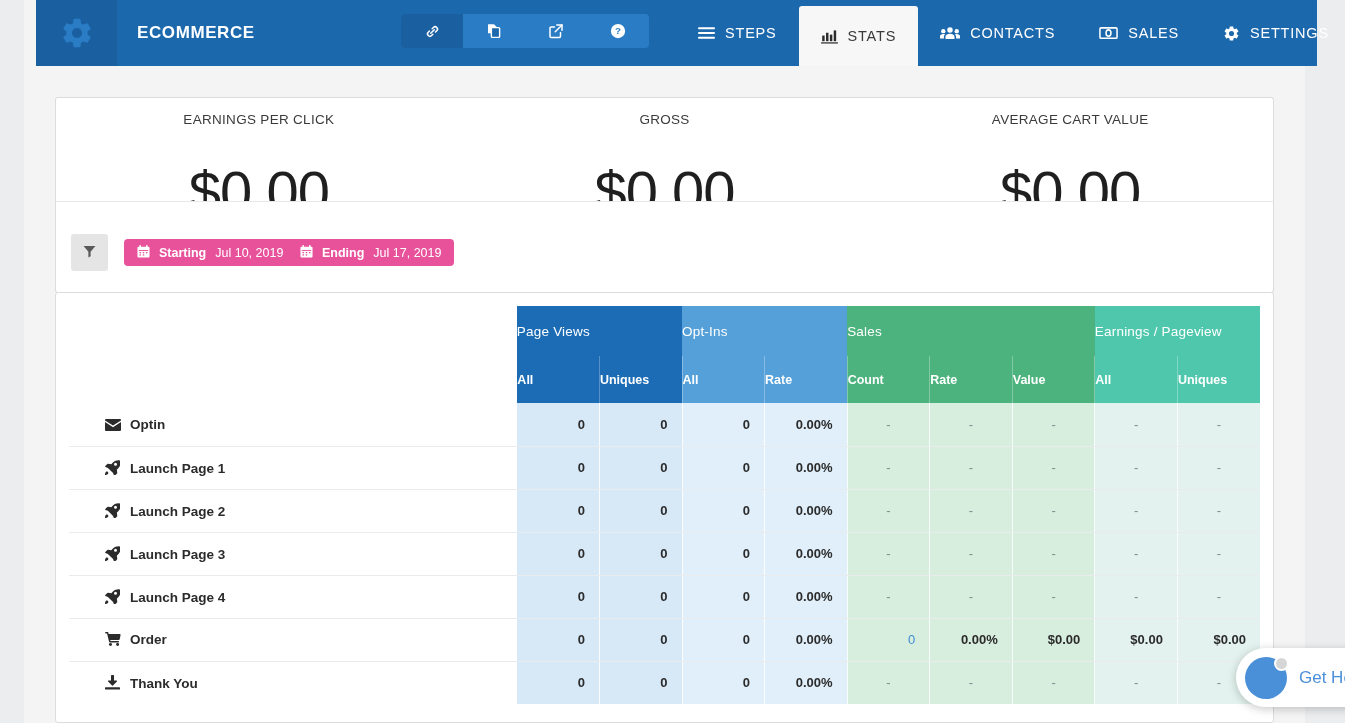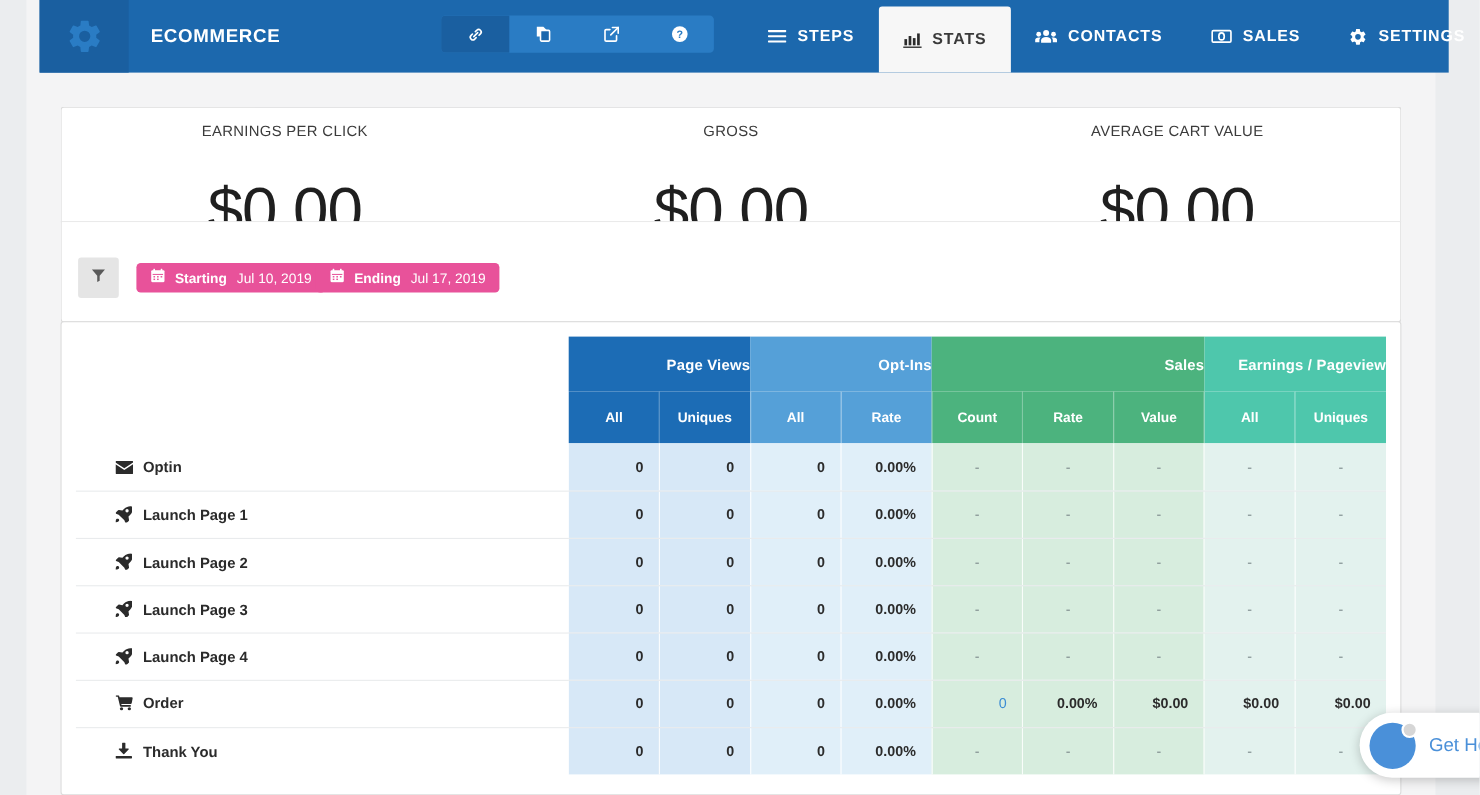--- a/index.html
+++ b/index.html
@@ -65,21 +65,21 @@
   
   #tabs {
     position: absolute; left: 640px; top: 0;
     height: 66px;
     display: flex; align-items: stretch;
   }
   .tab {
     display: flex; align-items: center; gap: 10px;
     padding: 0 22px;
     color: #ffffff;
-    font-size: 14.5px; font-weight: bold;
+    font-size: 14.5px; font-weight: normal;
     letter-spacing: 0.8px;
     cursor: pointer;
     height: 66px;
   }
   .tab .tlabel { line-height: 1; }
   .tab.active {
     background: #f7f7f7;
     color: #3a3a3a;
     margin-top: 6px;
     height: 60px;
@@ -169,30 +169,30 @@
   }
   th, td { padding: 0; }
 
   .col-label { width: 358px; }
   .col-num   { width: 66px; }
 
   thead tr.grp th {
     height: 50px;
     color: #ffffff;
     font-size: 13.5px;
-    font-weight: bold;
-    text-align: right;
+    font-weight: normal;
+    text-align: left;
     letter-spacing: 0.2px;
   }
   thead tr.sub th {
     height: 47px;
     color: #ffffff;
     font-size: 12.5px;
     font-weight: bold;
-    text-align: center;
+    text-align: left;
   }
   th.blank { background: #ffffff; }
 
   .g-pv   { background: #1c6cb5; }
   .g-oi   { background: #55a0d8; }
   .g-sa   { background: #4cb37e; }
   .g-ep   { background: #4ec7ac; }
 
   .s-pv   { background: #1c6cb5; border-left: 1px solid rgba(255,255,255,.25); }
   .s-oi   { background: #55a0d8; border-left: 1px solid rgba(255,255,255,.3); }

